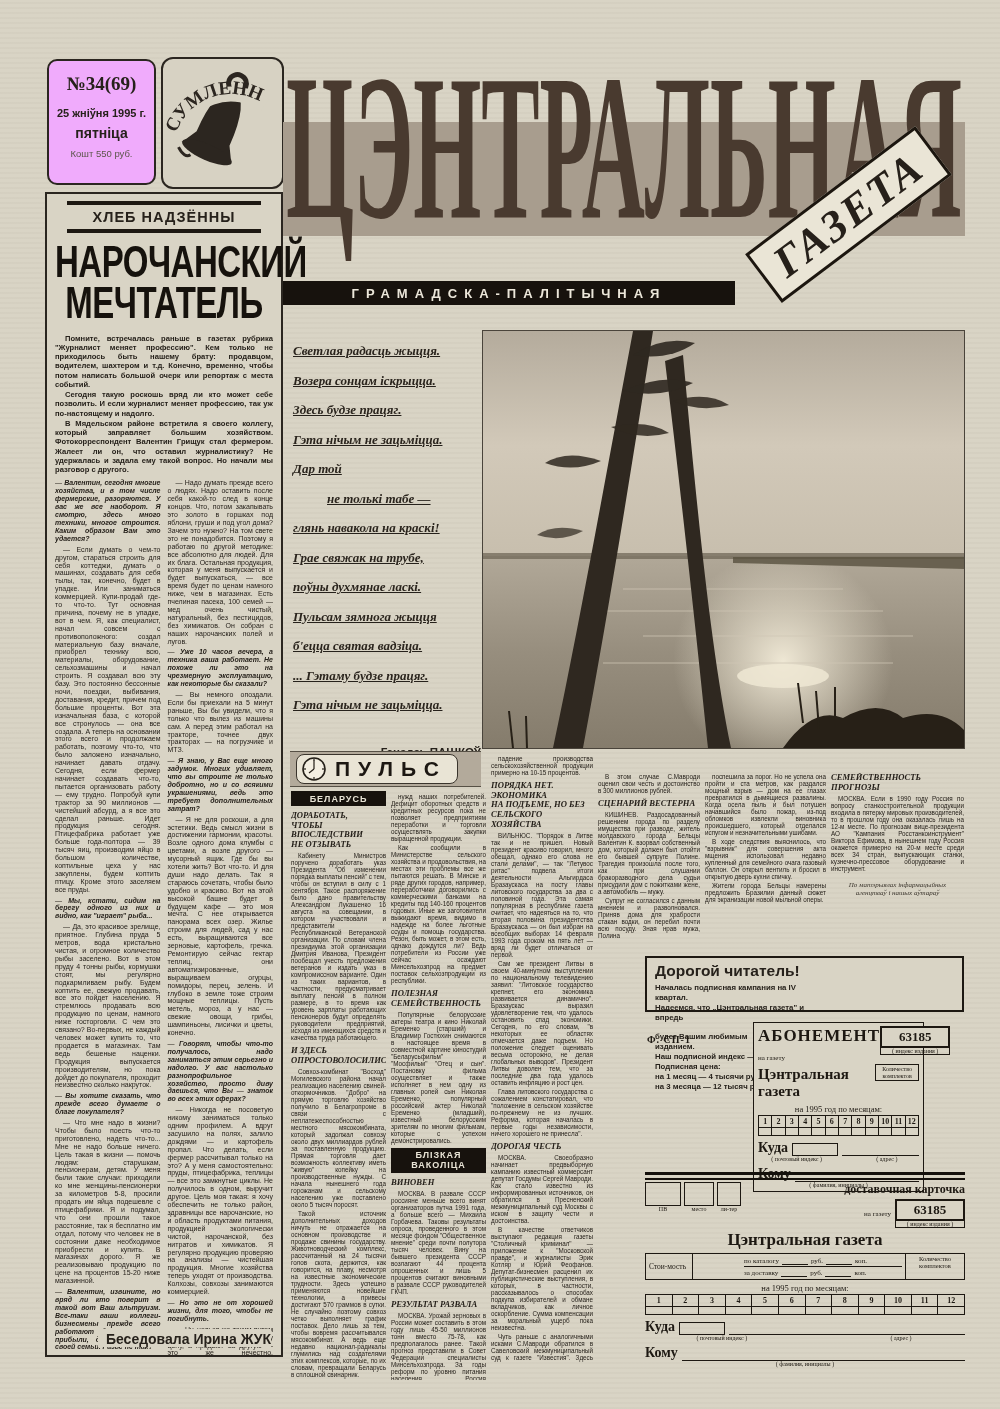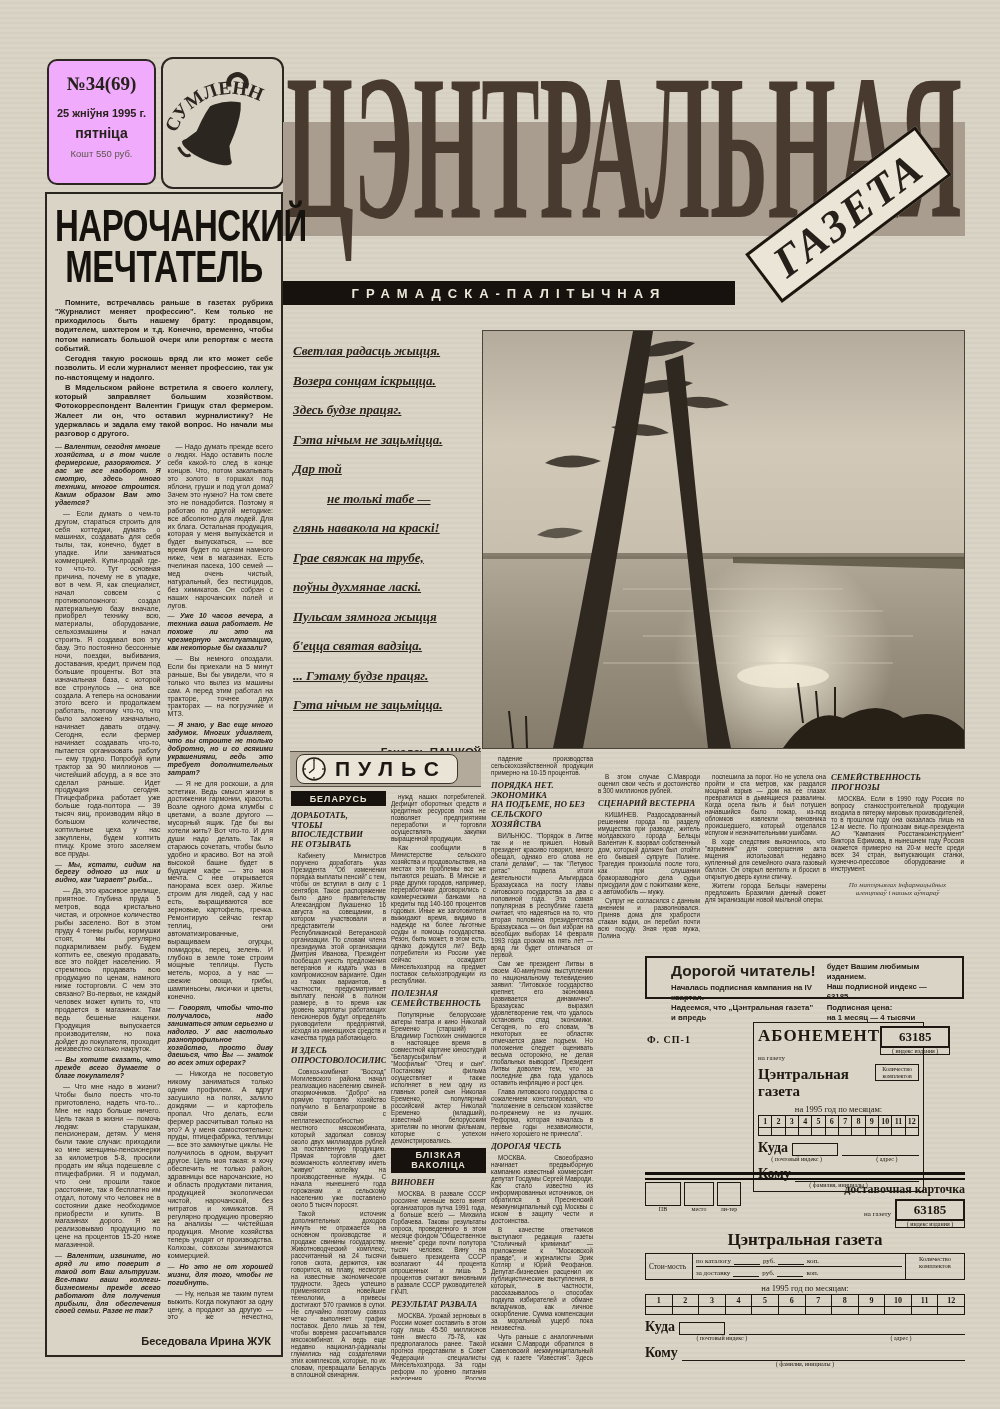--- a/index.html
+++ b/index.html
@@ -32,21 +32,21 @@
         box-sizing:border-box;padding:5px 8px;background:#d9d4c5;}
   .rubric{margin:2px 12px 8px;border-top:4px solid #1d1812;border-bottom:4px solid #1d1812;
         padding:4px 0;text-align:center;font-weight:bold;font-size:14.5px;letter-spacing:1px;}
   .headline{text-align:center;font-weight:bold;font-size:33px;line-height:.95;letter-spacing:-.5px;
         transform:scaleY(1.32);transform-origin:top center;margin:6px 0 30px;color:#16120d;}
   .lead p{font-weight:bold;font-size:7.6px;line-height:1.22;text-align:justify;text-indent:10px;margin:0 0 1px;}
   .twocol{height:888px;overflow:hidden;column-count:2;column-gap:7px;margin-top:5px;}
   .twocol div{font-size:7px;line-height:7.9px;text-align:justify;margin:0 0 3px;}
   .twocol .q{font-weight:bold;font-style:italic;}
   .twocol .a{text-indent:8px;}
-  .byline{position:absolute;right:10px;bottom:8px;background:#d9d4c5;font-weight:bold;font-size:11px;padding:2px 0 0 8px;}
+  .byline{position:absolute;right:10px;bottom:8px;background:#d9d4c5;font-weight:bold;font-size:14px;padding:2px 0 0 8px;}
   
   .poem{left:293px;top:336px;width:188px;height:416px;text-decoration:underline;}
   .poem .pl{font-family:"Liberation Serif",serif;font-style:italic;font-weight:bold;
         font-size:13px;line-height:29.5px;white-space:nowrap;color:#2a241d;}
   .poem .ind{padding-left:34px;}
   .poem-author{position:absolute;right:0;bottom:-6px;font-weight:bold;font-size:11.5px;}
   
   .photo{left:482px;top:330px;width:483px;height:419px;border:1px solid #4a443b;box-sizing:border-box;overflow:hidden;}
   
   .pulse{left:290px;top:751px;width:191px;height:34px;background:#b3aa9b;border-top:1px solid #565045;
@@ -57,22 +57,22 @@
   
   .ncol{overflow:hidden;}
   .ncol p{font-size:6.3px;line-height:7px;text-align:justify;text-indent:7px;margin:0 0 2px;}
   .nbar{background:#17120d;color:#e9e4d6;font-weight:bold;font-size:9px;text-align:center;
         padding:2.5px 0;margin:0 0 4px;letter-spacing:1px;}
   .nhead{font-family:"Liberation Serif",serif;font-style:italic;font-weight:bold;font-size:8.6px;
         line-height:1.12;margin:5px 0 2.5px;white-space:pre-line;}
   .ncred{font-family:"Liberation Serif",serif;font-style:italic;font-size:7px;text-align:center;
         margin-top:9px;white-space:pre-line;color:#3a342c;}
   
-  .reader{left:645px;top:956px;width:319px;height:43px;border:2px solid #1d1812;box-sizing:border-box;
-        display:flex;gap:8px;padding:4px 24px;background:#d9d4c5;}
+  .reader{left:645px;top:956px;width:319px;height:56px;border:2px solid #1d1812;box-sizing:border-box;
+        display:flex;gap:8px;padding:4px 8px;background:#d9d4c5;flex-direction:column;}
   .reader-l{width:57%;}
   .reader-title{font-weight:bold;font-size:15.5px;margin-bottom:3px;}
   .reader-l .sm,.reader-r{font-weight:bold;font-size:7.8px;line-height:1.3;}
   .reader-r{width:43%;white-space:pre-line;}
   
   .form{left:645px;top:1022px;width:320px;height:372px;font-family:"Liberation Serif",serif;color:#1d1812;}
   .fcode{position:absolute;left:2px;top:12px;font-size:10px;font-weight:bold;letter-spacing:1px;}
   .fsec{position:absolute;left:108px;top:0;width:171px;border:1px solid #1d1812;padding:3px 4px;box-sizing:border-box;background:#d9d4c5;}
   .frow{display:flex;justify-content:space-between;align-items:flex-start;}
   .fabon{font-weight:bold;font-size:17px;letter-spacing:1px;}
@@ -94,21 +94,21 @@
   .fsep{position:absolute;left:0;top:150px;width:320px;height:3px;border-top:3px solid #14100b;border-bottom:2px solid #14100b;}
   .fdel{position:absolute;left:0;top:160px;width:320px;}
   .fdel-head{display:flex;justify-content:space-between;align-items:flex-start;}
   .pvbox{border:1px solid #1d1812;height:22px;width:34px;}
   .pvlbl{font-size:6px;text-align:center;}
   .fdel-title{font-weight:bold;font-size:12px;text-align:right;}
   .fcost{display:flex;border:1px solid #1d1812;margin-top:3px;}
   .fcost>div{border-right:1px solid #1d1812;padding:1px 3px;}
   .fcost .c1{width:40px;font-size:7.5px;display:flex;align-items:center;}
   .fcost .c2{flex:1;}
-  .fcost .c2 .r{display:flex;gap:3px;font-size:7px;border-bottom:1px solid #1d1812;padding:1.5px 0;align-items:flex-end;}
+  .fcost .c2 .r{display:flex;gap:3px;font-size:7px;border-bottom:1px solid #1d1812;padding:1.5px 0;align-items:flex-end;margin-left:48px;}
   .fcost .c2 .r:last-child{border-bottom:none;}
   .fcost .u{display:inline-block;width:26px;border-bottom:1px solid #1d1812;height:7px;}
   .fcost .c3{width:52px;font-size:6.5px;text-align:center;border-right:none;}
 </style>
 </head>
 <body>
 
 <div id="page">
 
   <div class="abs issue-box">
@@ -136,20 +136,21 @@
   <div class="abs mast-band" style="left:283px;top:122px;width:682px;height:114px;"></div>
   <svg class="abs" style="left:283px;top:34px" width="682" height="258" viewBox="0 0 682 258">
     <g transform="scale(1,1.5)">
       <text x="341" y="122" text-anchor="middle" font-family="Liberation Serif, serif" font-weight="bold" font-size="138" fill="#493a2f" textLength="676" lengthAdjust="spacingAndGlyphs">ЦЭНТРАЛЬНАЯ</text>
     </g>
   </svg>
   <div class="abs stamp">ГАЗЕТА</div>
   <div class="abs subtitle-bar">ГРАМАДСКА-ПАЛІТЫЧНАЯ</div>
 
   <div class="abs left-art">
+    <div class="rubric">ХЛЕБ НАДЗЁННЫ</div>
     <div class="headline">
       <div>НАРОЧАНСКИЙ</div>
       <div>МЕЧТАТЕЛЬ</div>
     </div>
     <div class="lead">
       <p>Помните, встречалась раньше в газетах рубрика "Журналист меняет профессию". Кем только не приходилось быть нашему брату: продавцом, водителем, шахтером и т.д. Конечно, временно, чтобы потом написать большой очерк или репортаж с места событий.</p>
       <p>Сегодня такую роскошь вряд ли кто может себе позволить. И если журналист меняет профессию, так уж по-настоящему и надолго.</p>
       <p>В Мядельском районе встретила я своего коллегу, который заправляет большим хозяйством. Фотокорреспондент Валентин Грищук стал фермером. Жалеет ли он, что оставил журналистику? Не удержалась и задала ему такой вопрос. Но начали мы разговор с другого.</p>
     </div>
     <div class="twocol">

